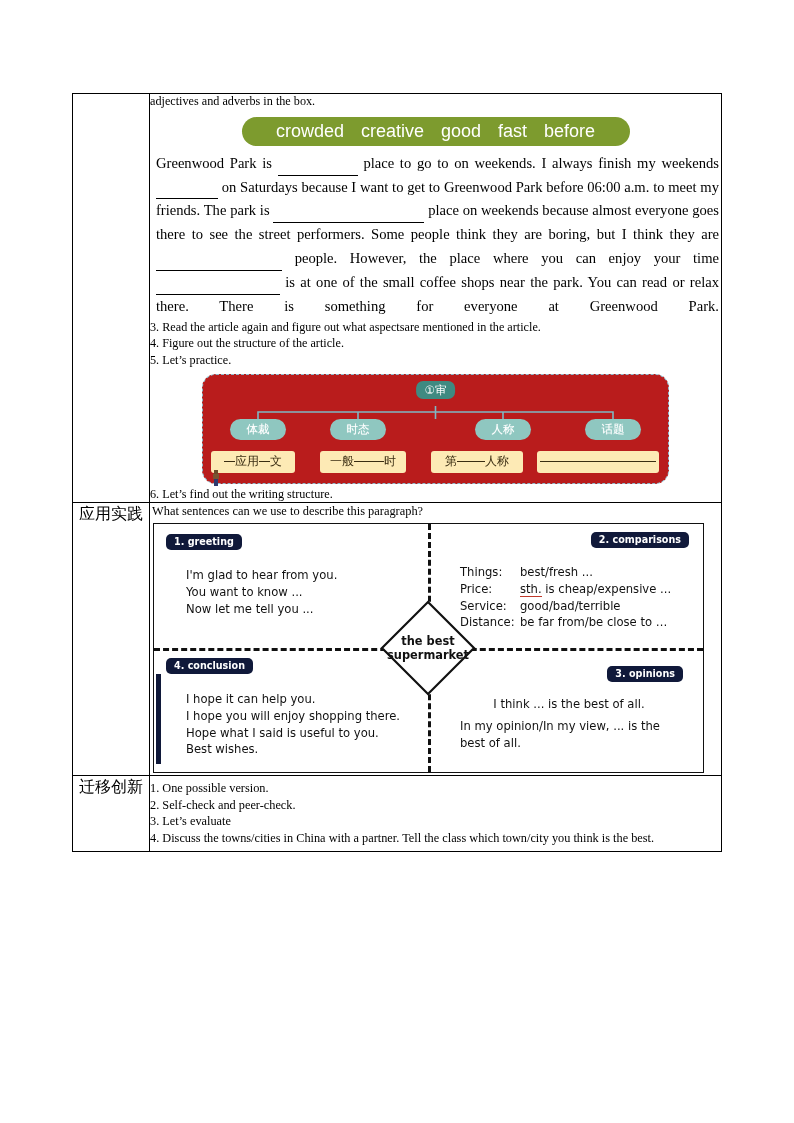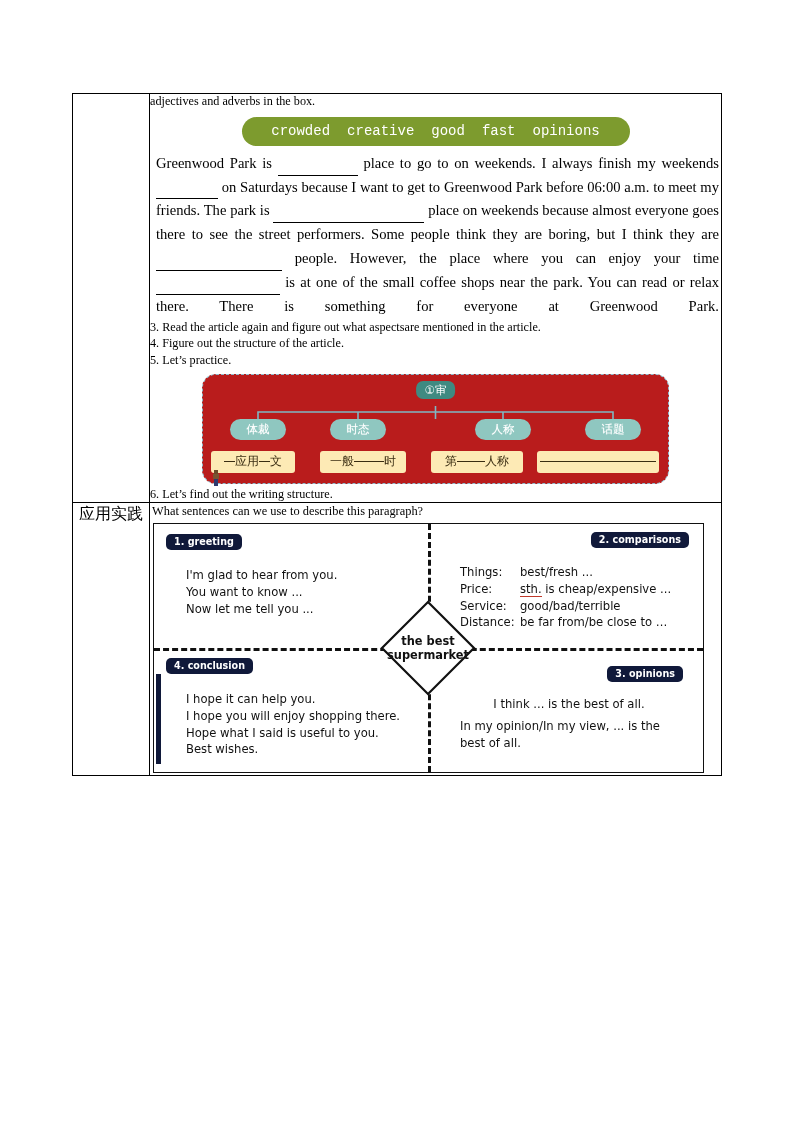--- a/index.html
+++ b/index.html
@@ -11,21 +11,21 @@
   table.doc td{border:1px solid #000;vertical-align:top;padding:0;}
   td.labelcol{width:76px;text-align:center;vertical-align:middle;font-family:"DejaVu Sans",sans-serif;font-size:16px;line-height:1.4;padding:2px;}
   td.bodycol{width:571px;padding:3px 5px 4px 6px;}
 
   
   .smallline{font-family:"Liberation Serif",serif;font-size:12.2px;line-height:1.28;margin:0 0 1px 0;}
   .numline{font-family:"Liberation Serif",serif;font-size:12.2px;line-height:1.33;margin:0;}
 
   .wordbox{margin:7px auto 6px auto;width:388px;height:29px;background:#7d9b2e;border-radius:15px;
            display:flex;align-items:center;justify-content:center;gap:17px;}
-  .wordbox span{color:#fff;font-family:Liberation Mono, monospace;font-size:14px;}
+  .wordbox span{color:#fff;font-family:Liberation Sans, sans-serif;font-size:18px;}
 
   .article{font-family:"Liberation Serif",serif;font-size:14.6px;line-height:1.64;text-align:justify;
            text-align-last:justify;margin:2px 2px 0 6px;}
   .article .lastline{text-align-last:left;}
   .blank{display:inline-block;border-bottom:1px solid #000;vertical-align:bottom;height:1.02em;}
   .b1{width:80px;} .b2{width:62px;} .b3{width:151px;} .b4{width:126px;} .b5{width:124px;}
 
   
   .mindmap{position:relative;margin:6px auto 2px auto;width:465px;height:108px;
            border:1.4px dashed #8fbfd0;border-radius:14px;background:#b91c1c;}
@@ -83,21 +83,21 @@
       </td>
       <td class="bodycol">
 
         <p class="smallline">adjectives and adverbs in the box.</p>
 
         <div class="wordbox">
           <span>crowded</span>
           <span>creative</span>
           <span>good</span>
           <span>fast</span>
-          <span>opinions</span>
+          <span>before</span>
         </div>
 
         <div class="article">
           <span>Greenwood Park is</span>
           <span class="blank b1"></span>
           <span>place to go to on weekends. I always finish my weekends</span>
           <span class="blank b2"></span>
           <span>on Saturdays because I want to get to Greenwood Park before 06:00 a.m. to meet my friends. The park is</span>
           <span class="blank b3"></span>
           <span>place on weekends because almost everyone goes there to see the street performers. Some people think they are boring, but I think they are</span>
@@ -216,16 +216,27 @@
             <polygon points="48,2 94,48 48,94 2,48" fill="#ffffff" stroke="#111" stroke-width="2.2"></polygon>
           </svg>
           <div class="dlabel">
             <div>the best</div>
             <div>supermarket</div>
           </div>
         </div>
       </td>
     </tr>
 
+    <tr>
+      <td class="labelcol">
+        <span>迁移创新</span>
+      </td>
+      <td class="bodycol" style="padding-top:4px;padding-bottom:5px;">
+        <p class="finalline">1. One possible version.</p>
+        <p class="finalline">2. Self-check and peer-check.</p>
+        <p class="finalline">3. Let’s evaluate</p>
+        <p class="finalline">4. Discuss the towns/cities in China with a partner. Tell the class which town/city you think is the best.</p>
+      </td>
+    </tr>
 
   </tbody>
     </table>
 </div>
 
 </body></html>

